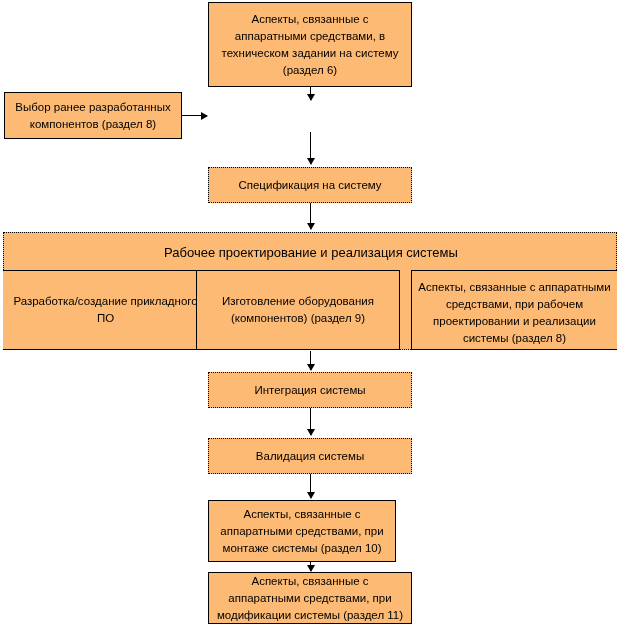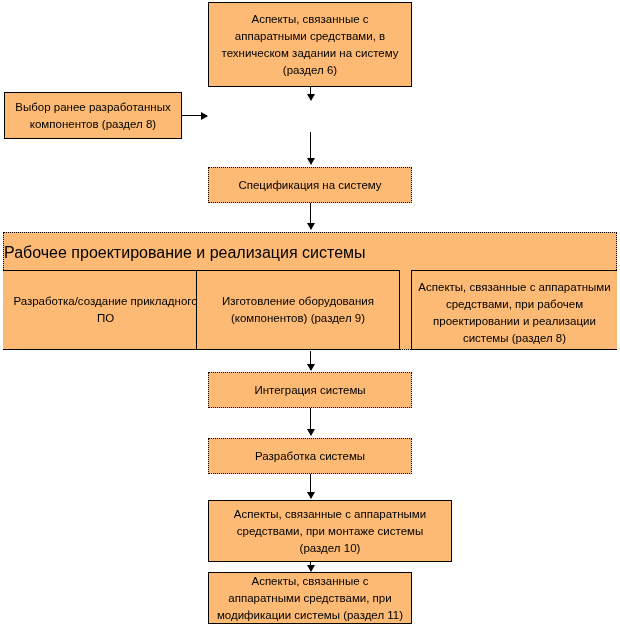--- a/index.html
+++ b/index.html
@@ -73,24 +73,25 @@
     top: -3.5px;
     width: 0;
     height: 0;
     border-top: 4px solid transparent;
     border-bottom: 4px solid transparent;
     border-left: 7px solid #000000;
   }
   .group-title {
     position: absolute;
     text-align: center;
-    font-size: 16px;
+    font-size: 13px;
     line-height: 17px;
     display: flex;
     align-items: center;
+    justify-content: center;
   }
   .cell-text {
     display: block;
     white-space: pre-line;
   }
 </style>
 </head>
 <body>
 
 <div class="canvas">
@@ -136,26 +137,26 @@
 
   <div class="arrow" style="left:310px; top:351px; height:19px;"></div>
 
   <div class="box dotted" style="left:208px; top:372px; width:204px; height:36px;">
     <span class="cell-text">Интеграция системы</span>
   </div>
 
   <div class="arrow" style="left:310px; top:408px; height:27px;"></div>
 
   <div class="box dotted" style="left:208px; top:438px; width:204px; height:36px;">
-    <span class="cell-text">Разработка системы</span>
+    <span class="cell-text">Валидация системы</span>
   </div>
 
   <div class="arrow" style="left:310px; top:474px; height:24px;"></div>
 
-  <div class="box solid" style="left:208px; top:500px; width:244px; height:62px;">
+  <div class="box solid" style="left:208px; top:500px; width:188px; height:62px;">
     <span class="cell-text">Аспекты, связанные с аппаратными средствами, при монтаже системы (раздел 10)</span>
   </div>
 
   <div class="arrow" style="left:310px; top:562px; height:9px;"></div>
 
   <div class="box solid" style="left:208px; top:572px; width:204px; height:52px;">
     <span class="cell-text">Аспекты, связанные с аппаратными средствами, при модификации системы (раздел 11)</span>
   </div>
 
 </div>

